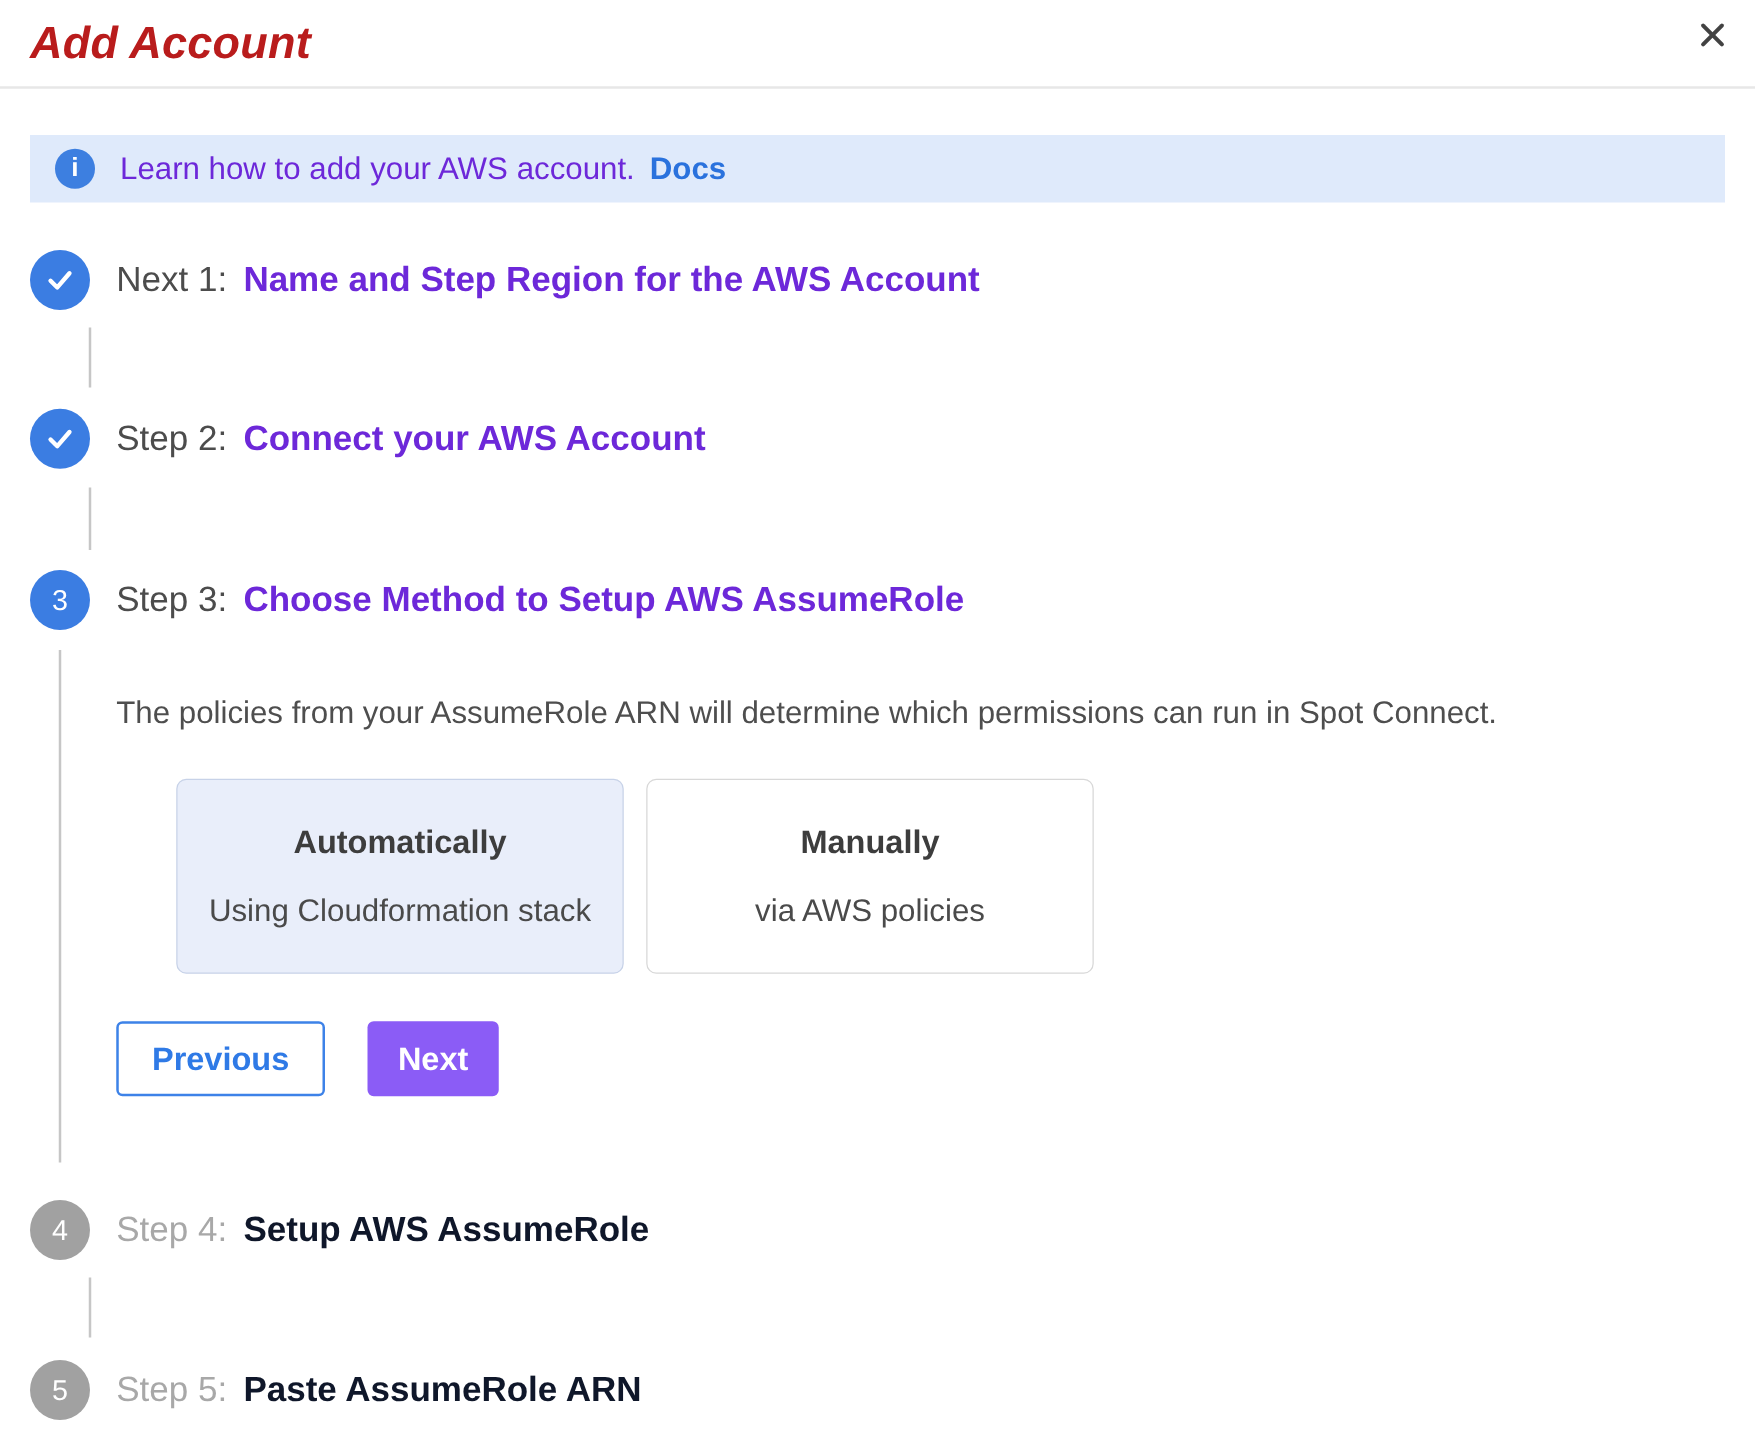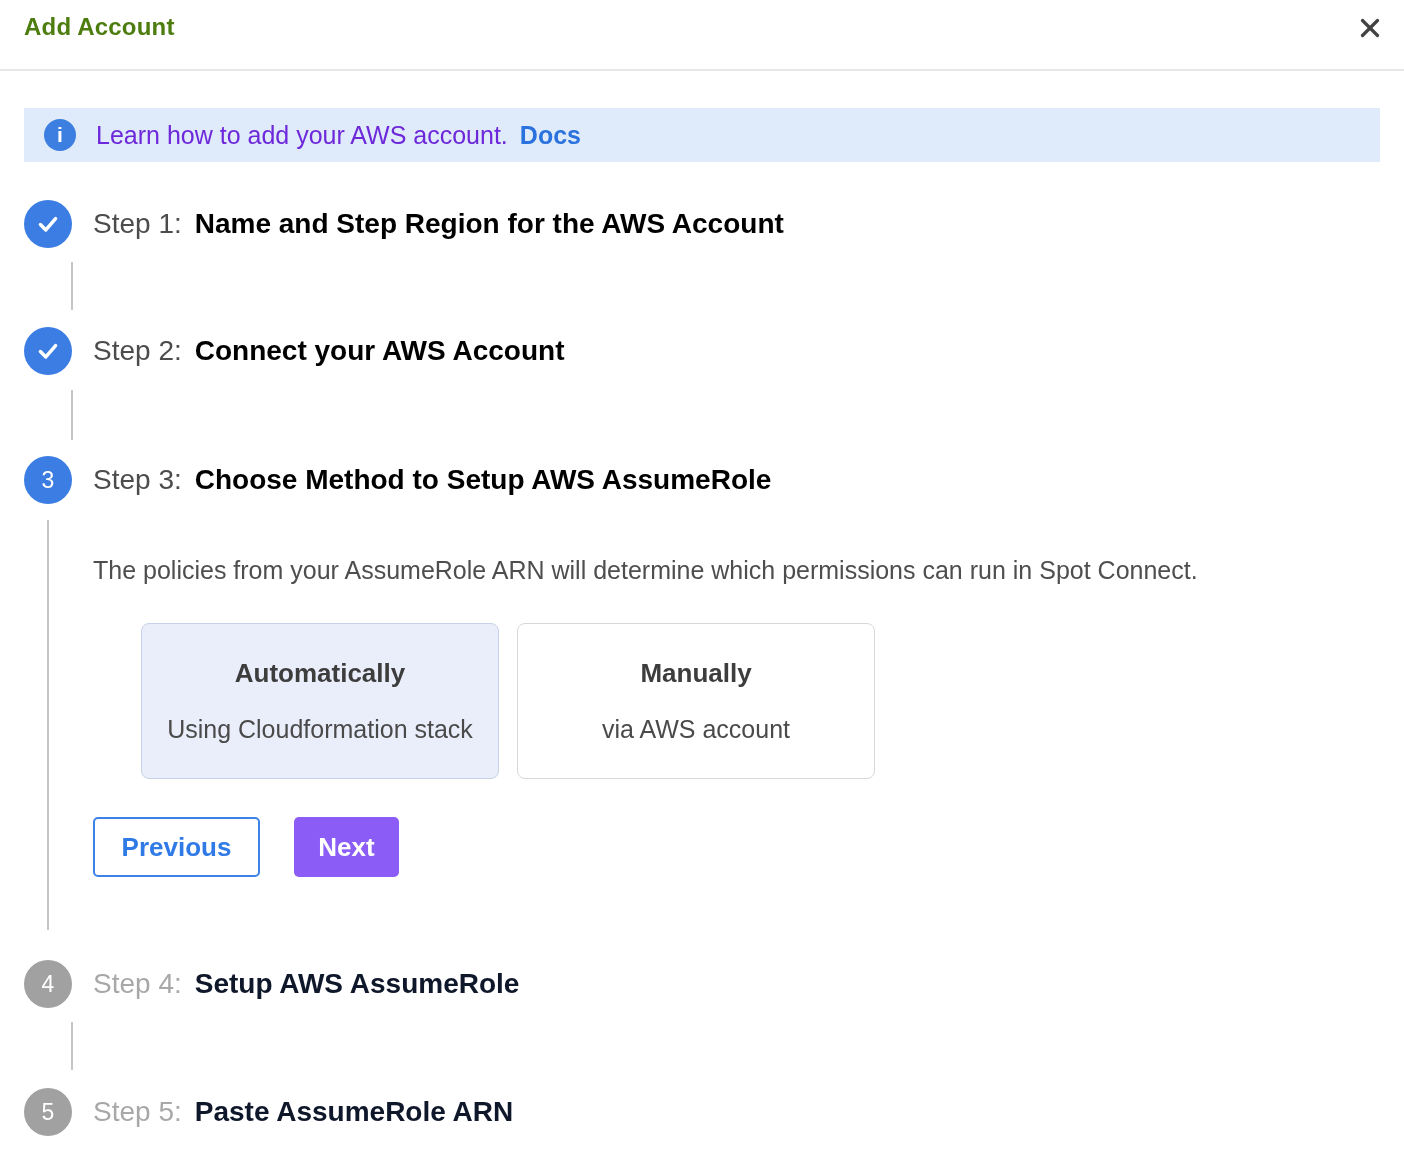--- a/index.html
+++ b/index.html
@@ -13,22 +13,23 @@
   }
 
   
   .modal-header {
     position:relative;
     height:71px;
     border-bottom:2px solid #e7e7e7;
   }
   .modal-title {
     position:absolute; left:24px; top:13px;
-    font-size:24px; font-weight:700; color:#4d7c0f;
+    font-size:36px; font-weight:700; color:#b91c1c;
     letter-spacing:0.2px;
+    font-style:italic;
   }
   .close-btn {
     position:absolute; right:14px; top:8px;
     width:40px; height:40px;
     background:none; border:none; cursor:pointer;
     display:flex; align-items:center; justify-content:center;
   }
 
   
   .info-banner {
@@ -57,21 +58,21 @@
     display:flex; align-items:center; justify-content:center;
     flex:none;
     color:#ffffff;
   }
   .step-circle.done, .step-circle.active { background:#3b7de2; }
   .step-circle.todo { background:#a1a1a1; }
   .step-num { font-size:23px; font-weight:400; color:#ffffff; }
 
   .step-label { margin-left:21px; font-size:28px; white-space:nowrap; }
   .step-prefix { font-weight:400; color:#4c4c4c; }
-  .step-title  { font-weight:700; color:#000000; margin-left:13px; }
+  .step-title  { font-weight:700; color:#6d28d9; margin-left:13px; }
   .step-row.disabled .step-prefix { color:#a8a8a8; }
   .step-row.disabled .step-title  { color:#0f172a; }
 
   .connector {
     width:2px; background:#c6c6c6; margin-left:47px;
   }
   .c-1 { margin-top:14px; height:48px; margin-bottom:17px; }
   .c-2 { margin-top:15px; height:50px; margin-bottom:16px; }
   .c-4 { margin-top:14px; height:48px; margin-bottom:18px; }
 
@@ -137,21 +138,21 @@
 
   <div class="step-row">
     <div class="step-circle done">
       <span style="display:flex;">
         <svg width="26" height="26" viewBox="0 0 24 24">
           <polyline points="5,12.5 10,17.5 19,7" fill="none" stroke="#ffffff" stroke-width="3.2" stroke-linecap="round" stroke-linejoin="round"></polyline>
         </svg>
       </span>
     </div>
     <div class="step-label">
-      <span class="step-prefix">Step 1:</span><span class="step-title">Name and Step Region for the AWS Account</span>
+      <span class="step-prefix">Next 1:</span><span class="step-title">Name and Step Region for the AWS Account</span>
     </div>
   </div>
 
   <div class="connector c-1"></div>
 
   <div class="step-row">
     <div class="step-circle done">
       <span style="display:flex;">
         <svg width="26" height="26" viewBox="0 0 24 24">
           <polyline points="5,12.5 10,17.5 19,7" fill="none" stroke="#ffffff" stroke-width="3.2" stroke-linecap="round" stroke-linejoin="round"></polyline>
@@ -181,21 +182,21 @@
     <div class="step-content">
       <div class="step-desc">The policies from your AssumeRole ARN will determine which permissions can run in Spot Connect.</div>
 
       <div class="option-cards">
         <div class="option-card selected">
           <div class="option-title">Automatically</div>
           <div class="option-sub">Using Cloudformation stack</div>
         </div>
         <div class="option-card">
           <div class="option-title">Manually</div>
-          <div class="option-sub">via AWS account</div>
+          <div class="option-sub">via AWS policies</div>
         </div>
       </div>
 
       <div class="btn-row">
         <button class="btn btn-outline">Previous</button>
         <button class="btn btn-primary">Next</button>
       </div>
     </div>
   </div>
 

